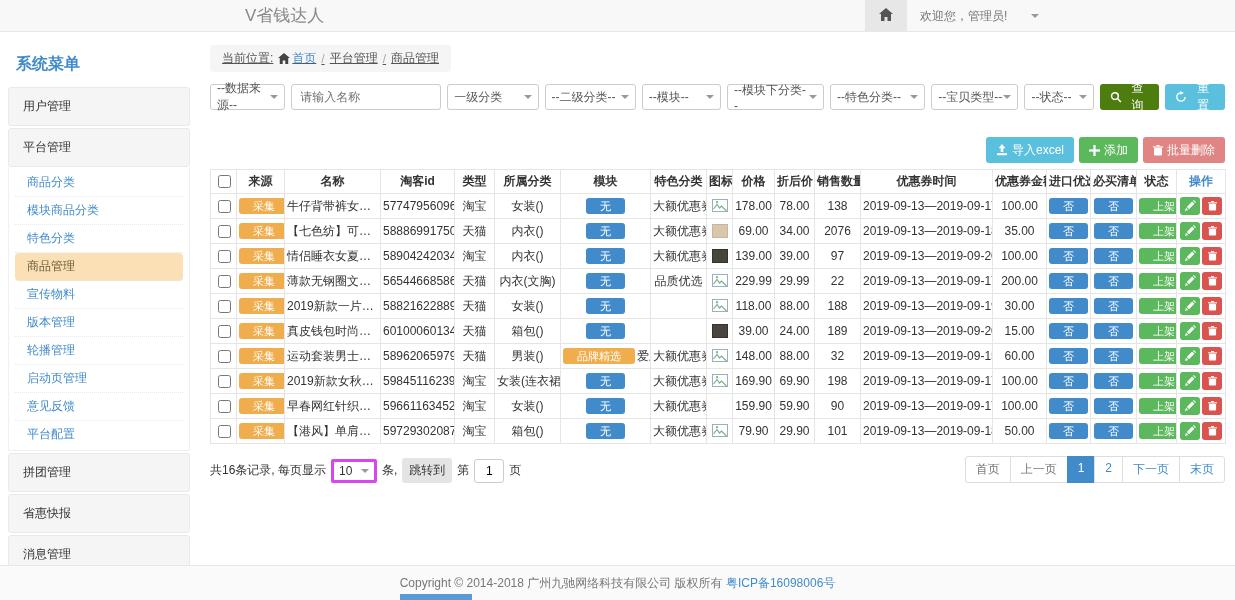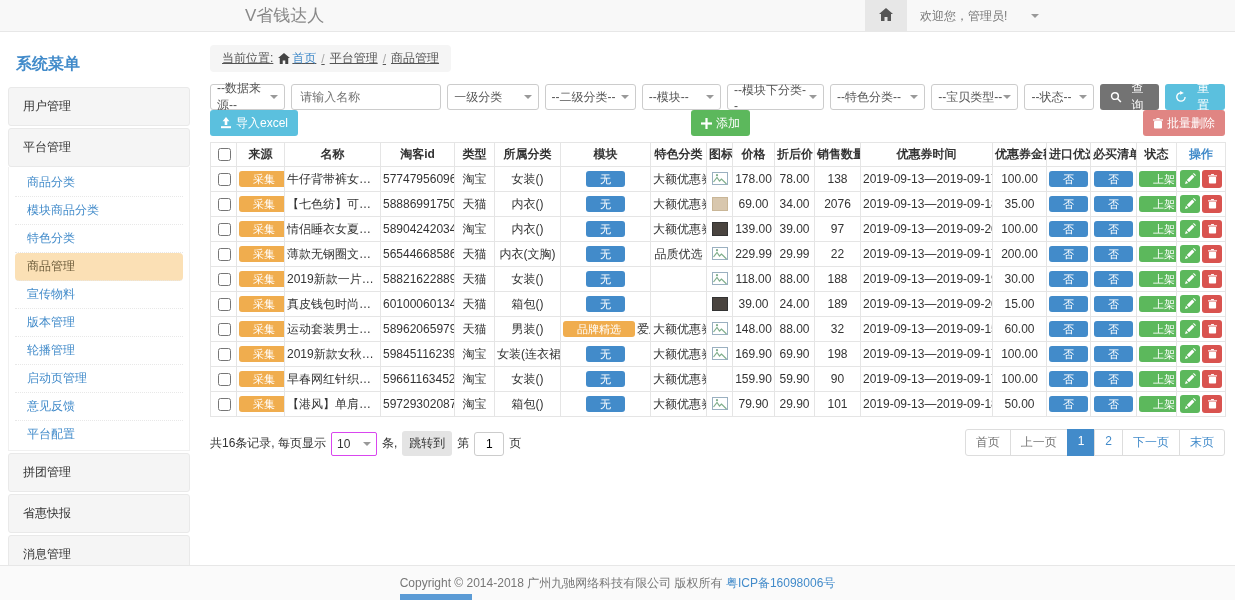--- a/index.html
+++ b/index.html
@@ -35,24 +35,24 @@
   .breadcrumb .home-link { color:#428bca; cursor:pointer; display:inline-flex; align-items:center; gap:2px;}
   .breadcrumb .sep { color:#aaa; }
   
   .filters { margin-top:12px; display:flex; gap:6px; align-items:center; }
   .sel { border:1px solid #ccc; border-radius:3px; height:26px; background:#fff; color:#555;
     display:flex; align-items:center; justify-content:space-between; padding:0 6px; cursor:pointer; }
   .txt-input { border:1px solid #ccc; border-radius:3px; height:26px; padding:0 8px; width:150px;
     font-family:inherit; font-size:12px; color:#333; }
   .btn { border:none; border-radius:3px; height:26px; color:#fff; font-size:12px;
     display:inline-flex; align-items:center; gap:4px; padding:0 10px; cursor:pointer; font-family:inherit;}
-  .btn-query { background:#737373; }
+  .btn-query { background:#4d7c0f; }
   .btn-reset { background:#5bc0de; }
   
-  .actions { display:flex; justify-content:space-between; gap:5px; }
+  .actions { margin-top:27px; display:flex; justify-content:flex-end; gap:5px; }
   .btn-import { background:#5bc0de; }
   .btn-add { background:#5cb85c; }
   .btn-batch-del { background:#e08583; }
   
   table { margin-top:6px; border-collapse:collapse; table-layout:fixed; width:1015px; }
   th,td { border:1px solid #e5e5e5; text-align:center; padding:2px 2px; height:25px;
     overflow:hidden; white-space:nowrap; font-size:12px; }
   th { font-weight:bold; color:#333; background:#fff; height:23px; }
   th.op-head { color:#428bca; }
   td.name-cell { text-overflow:ellipsis; }
@@ -64,21 +64,21 @@
   .thumb { display:inline-block; width:16px; height:14px; vertical-align:middle; }
   .thumb.thumb-beige { background:#d8c7ae; border:1px solid #c9b697; }
   .thumb.thumb-dark { background:#4a443f; border:1px solid #333; }
   .op-btn { display:inline-flex; width:20px; height:18px; border-radius:3px; align-items:center;
     justify-content:center; cursor:pointer; margin:0 1px; }
   .op-edit { background:#5cb85c; }
   .op-del { background:#d9534f; }
   
   .pager-row { margin-top:12px; width:1015px; display:flex; justify-content:space-between; align-items:flex-end; }
   .pager-left { display:flex; align-items:center; gap:5px; color:#333; }
-  .size-sel { border:1px solid #d946ef; border-radius:2px; height:24px; width:46px; background:#fff;
+  .size-sel { border:3px solid #d946ef; border-radius:2px; height:24px; width:46px; background:#fff;
     display:flex; align-items:center; justify-content:space-between; padding:0 5px; cursor:pointer; }
   .jump-label { background:#e4e4e4; border-radius:3px; padding:4px 7px; color:#333; cursor:pointer; }
   .jump-input { width:30px; height:24px; border:1px solid #ccc; border-radius:3px; text-align:center;
     font-family:inherit; font-size:12px; }
   .pager-right { display:flex; }
   .pg-btn { border:1px solid #ddd; background:#fff; color:#428bca; padding:4px 10px; margin-left:-1px; cursor:pointer; }
   .pg-btn.muted { color:#777; }
   .pg-btn.first { border-radius:3px 0 0 3px; }
   .pg-btn.last { border-radius:0 3px 3px 0; }
   .pg-btn.active { background:#428bca; border-color:#428bca; color:#fff; }

